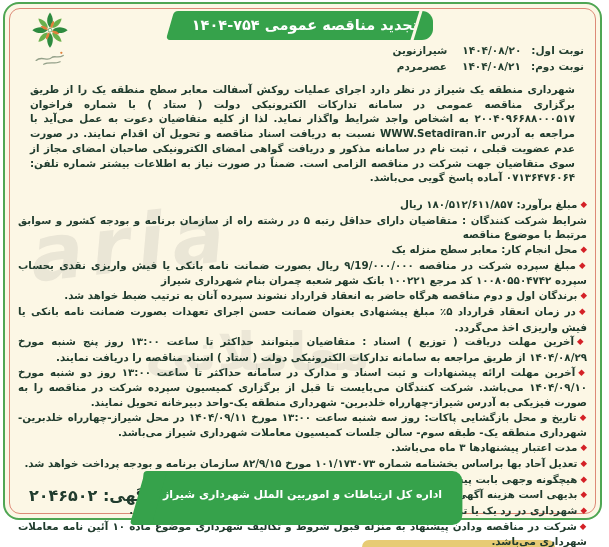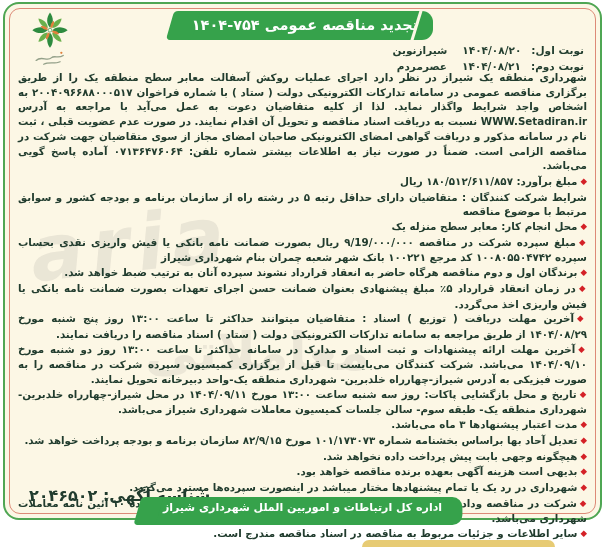--- a/index.html
+++ b/index.html
@@ -48,32 +48,32 @@
   }
   .pub-row{display:flex;gap:10px;margin-bottom:4px;}
   .pub-label{min-width:52px;}
   .pub-date{min-width:64px;}
   
   .content{
     position:absolute;top:66px;right:13px;left:13px;direction:rtl;
     font-size:10.3px;line-height:14.7px;font-weight:bold;color:#213c2e;
     z-index:2;
   }
-  .intro{margin:0;text-align:justify;text-align-last:right;}
+  .intro{margin:12px;text-align:justify;text-align-last:right;}
   .bullets{list-style:none;margin:1px 0 0 0;padding:0;}
   .bullets li{text-align:justify;text-align-last:right;}
   .dm{color:#d42127;font-size:8.5px;margin-left:3px;position:relative;top:-1px;}
   
   .ad-id{
     position:absolute;bottom:13px;left:24px;direction:rtl;
     font-size:16px;font-weight:bold;color:#213c2e;z-index:2;
   }
   .footer-banner{
     position:absolute;bottom:-7px;left:50%;transform:translateX(-50%);
-    height:28px;line-height:21px;padding:0 20px;white-space:nowrap;
+    height:28px;line-height:21px;padding:13px 20px;white-space:nowrap;
     background:#36a24b;color:#fff;font-size:11px;font-weight:bold;
     border-radius:4px 10px 10px 4px;z-index:4;
   }
   .footer-banner::before{
     content:"";position:absolute;left:-6px;top:0;bottom:0;width:22px;
     background:#36a24b;transform:skewX(-16deg);border-radius:4px;z-index:-1;
   }
   
   .wm{position:absolute;pointer-events:none;z-index:1;font-weight:bold;}
   .wm-latin{

